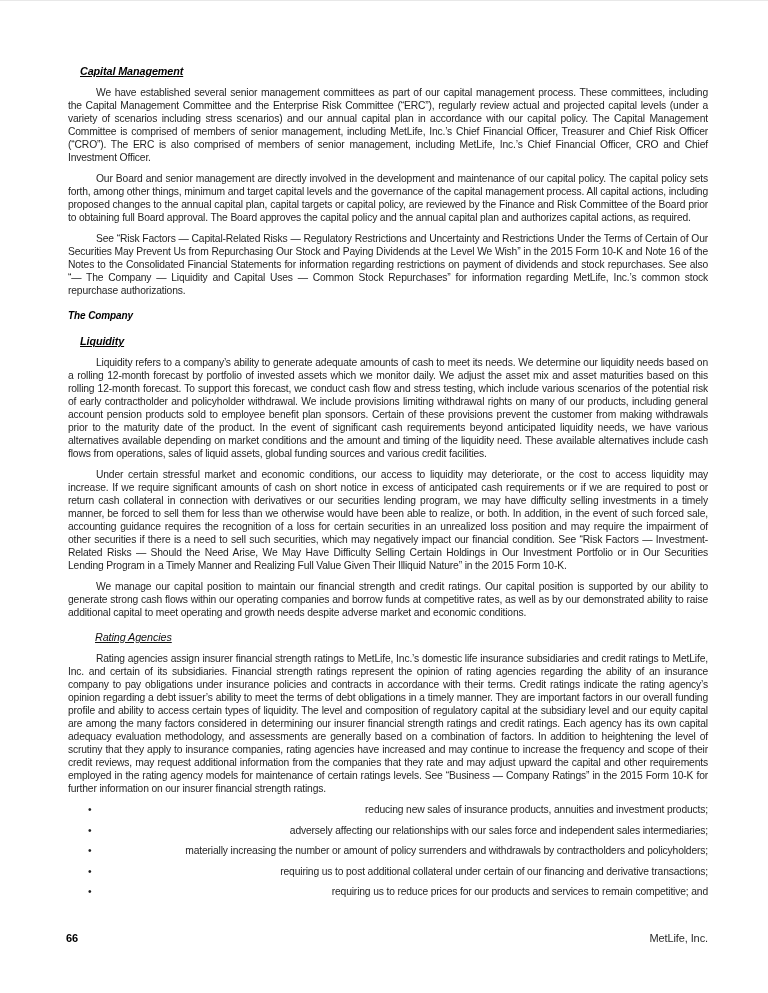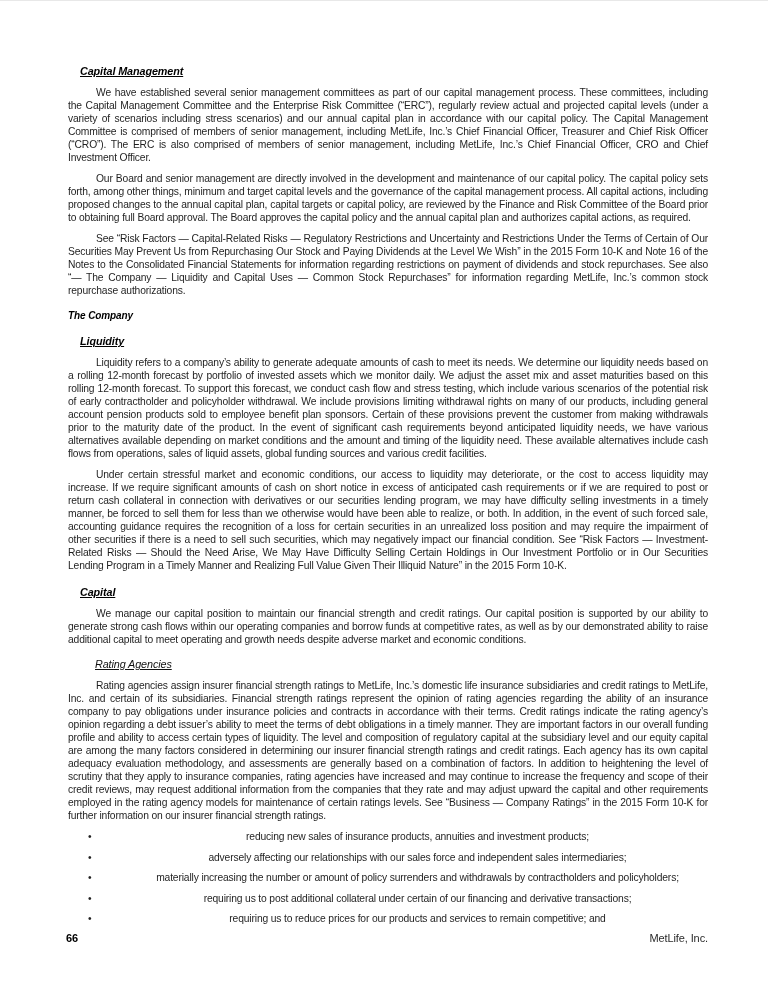--- a/index.html
+++ b/index.html
@@ -68,21 +68,21 @@
     font-size: 10.3px;
     line-height: 13px;
     color: #1f1f1f;
   }
   .bullet-text {
     flex: 1;
     font-size: 10.3px;
     line-height: 13px;
     letter-spacing: -0.15px;
     color: #1f1f1f;
-    text-align: center;
+    text-align: right;
   }
   .footer {
     position: absolute;
     left: 66px;
     right: 60px;
     top: 931px;
     display: flex;
     justify-content: space-between;
     align-items: baseline;
     gap: 16px;
@@ -108,21 +108,20 @@
     <p class="body">We have established several senior management committees as part of our capital management process. These committees, including the Capital Management Committee and the Enterprise Risk Committee (“ERC”), regularly review actual and projected capital levels (under a variety of scenarios including stress scenarios) and our annual capital plan in accordance with our capital policy. The Capital Management Committee is comprised of members of senior management, including MetLife, Inc.’s Chief Financial Officer, Treasurer and Chief Risk Officer (“CRO”). The ERC is also comprised of members of senior management, including MetLife, Inc.’s Chief Financial Officer, CRO and Chief Investment Officer.</p>
     <p class="body">Our Board and senior management are directly involved in the development and maintenance of our capital policy. The capital policy sets forth, among other things, minimum and target capital levels and the governance of the capital management process. All capital actions, including proposed changes to the annual capital plan, capital targets or capital policy, are reviewed by the Finance and Risk Committee of the Board prior to obtaining full Board approval. The Board approves the capital policy and the annual capital plan and authorizes capital actions, as required.</p>
     <p class="body">See “Risk Factors — Capital-Related Risks — Regulatory Restrictions and Uncertainty and Restrictions Under the Terms of Certain of Our Securities May Prevent Us from Repurchasing Our Stock and Paying Dividends at the Level We Wish” in the 2015 Form 10-K and Note 16 of the Notes to the Consolidated Financial Statements for information regarding restrictions on payment of dividends and stock repurchases. See also “— The Company — Liquidity and Capital Uses — Common Stock Repurchases” for information regarding MetLife, Inc.’s common stock repurchase authorizations.</p>
 
     <div class="h-top">The Company</div>
 
     <div class="h-main">Liquidity</div>
     <p class="body">Liquidity refers to a company’s ability to generate adequate amounts of cash to meet its needs. We determine our liquidity needs based on a rolling 12-month forecast by portfolio of invested assets which we monitor daily. We adjust the asset mix and asset maturities based on this rolling 12-month forecast. To support this forecast, we conduct cash flow and stress testing, which include various scenarios of the potential risk of early contractholder and policyholder withdrawal. We include provisions limiting withdrawal rights on many of our products, including general account pension products sold to employee benefit plan sponsors. Certain of these provisions prevent the customer from making withdrawals prior to the maturity date of the product. In the event of significant cash requirements beyond anticipated liquidity needs, we have various alternatives available depending on market conditions and the amount and timing of the liquidity need. These available alternatives include cash flows from operations, sales of liquid assets, global funding sources and various credit facilities.</p>
     <p class="body">Under certain stressful market and economic conditions, our access to liquidity may deteriorate, or the cost to access liquidity may increase. If we require significant amounts of cash on short notice in excess of anticipated cash requirements or if we are required to post or return cash collateral in connection with derivatives or our securities lending program, we may have difficulty selling investments in a timely manner, be forced to sell them for less than we otherwise would have been able to realize, or both. In addition, in the event of such forced sale, accounting guidance requires the recognition of a loss for certain securities in an unrealized loss position and may require the impairment of other securities if there is a need to sell such securities, which may negatively impact our financial condition. See “Risk Factors — Investment-Related Risks — Should the Need Arise, We May Have Difficulty Selling Certain Holdings in Our Investment Portfolio or in Our Securities Lending Program in a Timely Manner and Realizing Full Value Given Their Illiquid Nature” in the 2015 Form 10-K.</p>
 
-    <div class="h-main">Capital</div>
     <p class="body">We manage our capital position to maintain our financial strength and credit ratings. Our capital position is supported by our ability to generate strong cash flows within our operating companies and borrow funds at competitive rates, as well as by our demonstrated ability to raise additional capital to meet operating and growth needs despite adverse market and economic conditions.</p>
 
     <div class="h-sub">Rating Agencies</div>
     <p class="body">Rating agencies assign insurer financial strength ratings to MetLife, Inc.’s domestic life insurance subsidiaries and credit ratings to MetLife, Inc. and certain of its subsidiaries. Financial strength ratings represent the opinion of rating agencies regarding the ability of an insurance company to pay obligations under insurance policies and contracts in accordance with their terms. Credit ratings indicate the rating agency’s opinion regarding a debt issuer’s ability to meet the terms of debt obligations in a timely manner. They are important factors in our overall funding profile and ability to access certain types of liquidity. The level and composition of regulatory capital at the subsidiary level and our equity capital are among the many factors considered in determining our insurer financial strength ratings and credit ratings. Each agency has its own capital adequacy evaluation methodology, and assessments are generally based on a combination of factors. In addition to heightening the level of scrutiny that they apply to insurance companies, rating agencies have increased and may continue to increase the frequency and scope of their credit reviews, may request additional information from the companies that they rate and may adjust upward the capital and other requirements employed in the rating agency models for maintenance of certain ratings levels. See “Business — Company Ratings” in the 2015 Form 10-K for further information on our insurer financial strength ratings.</p>
 
     <ul class="bullets">
       <li class="bullet-row">
         <span class="bullet-glyph">•</span>
         <span class="bullet-text">reducing new sales of insurance products, annuities and investment products;</span>
       </li>

